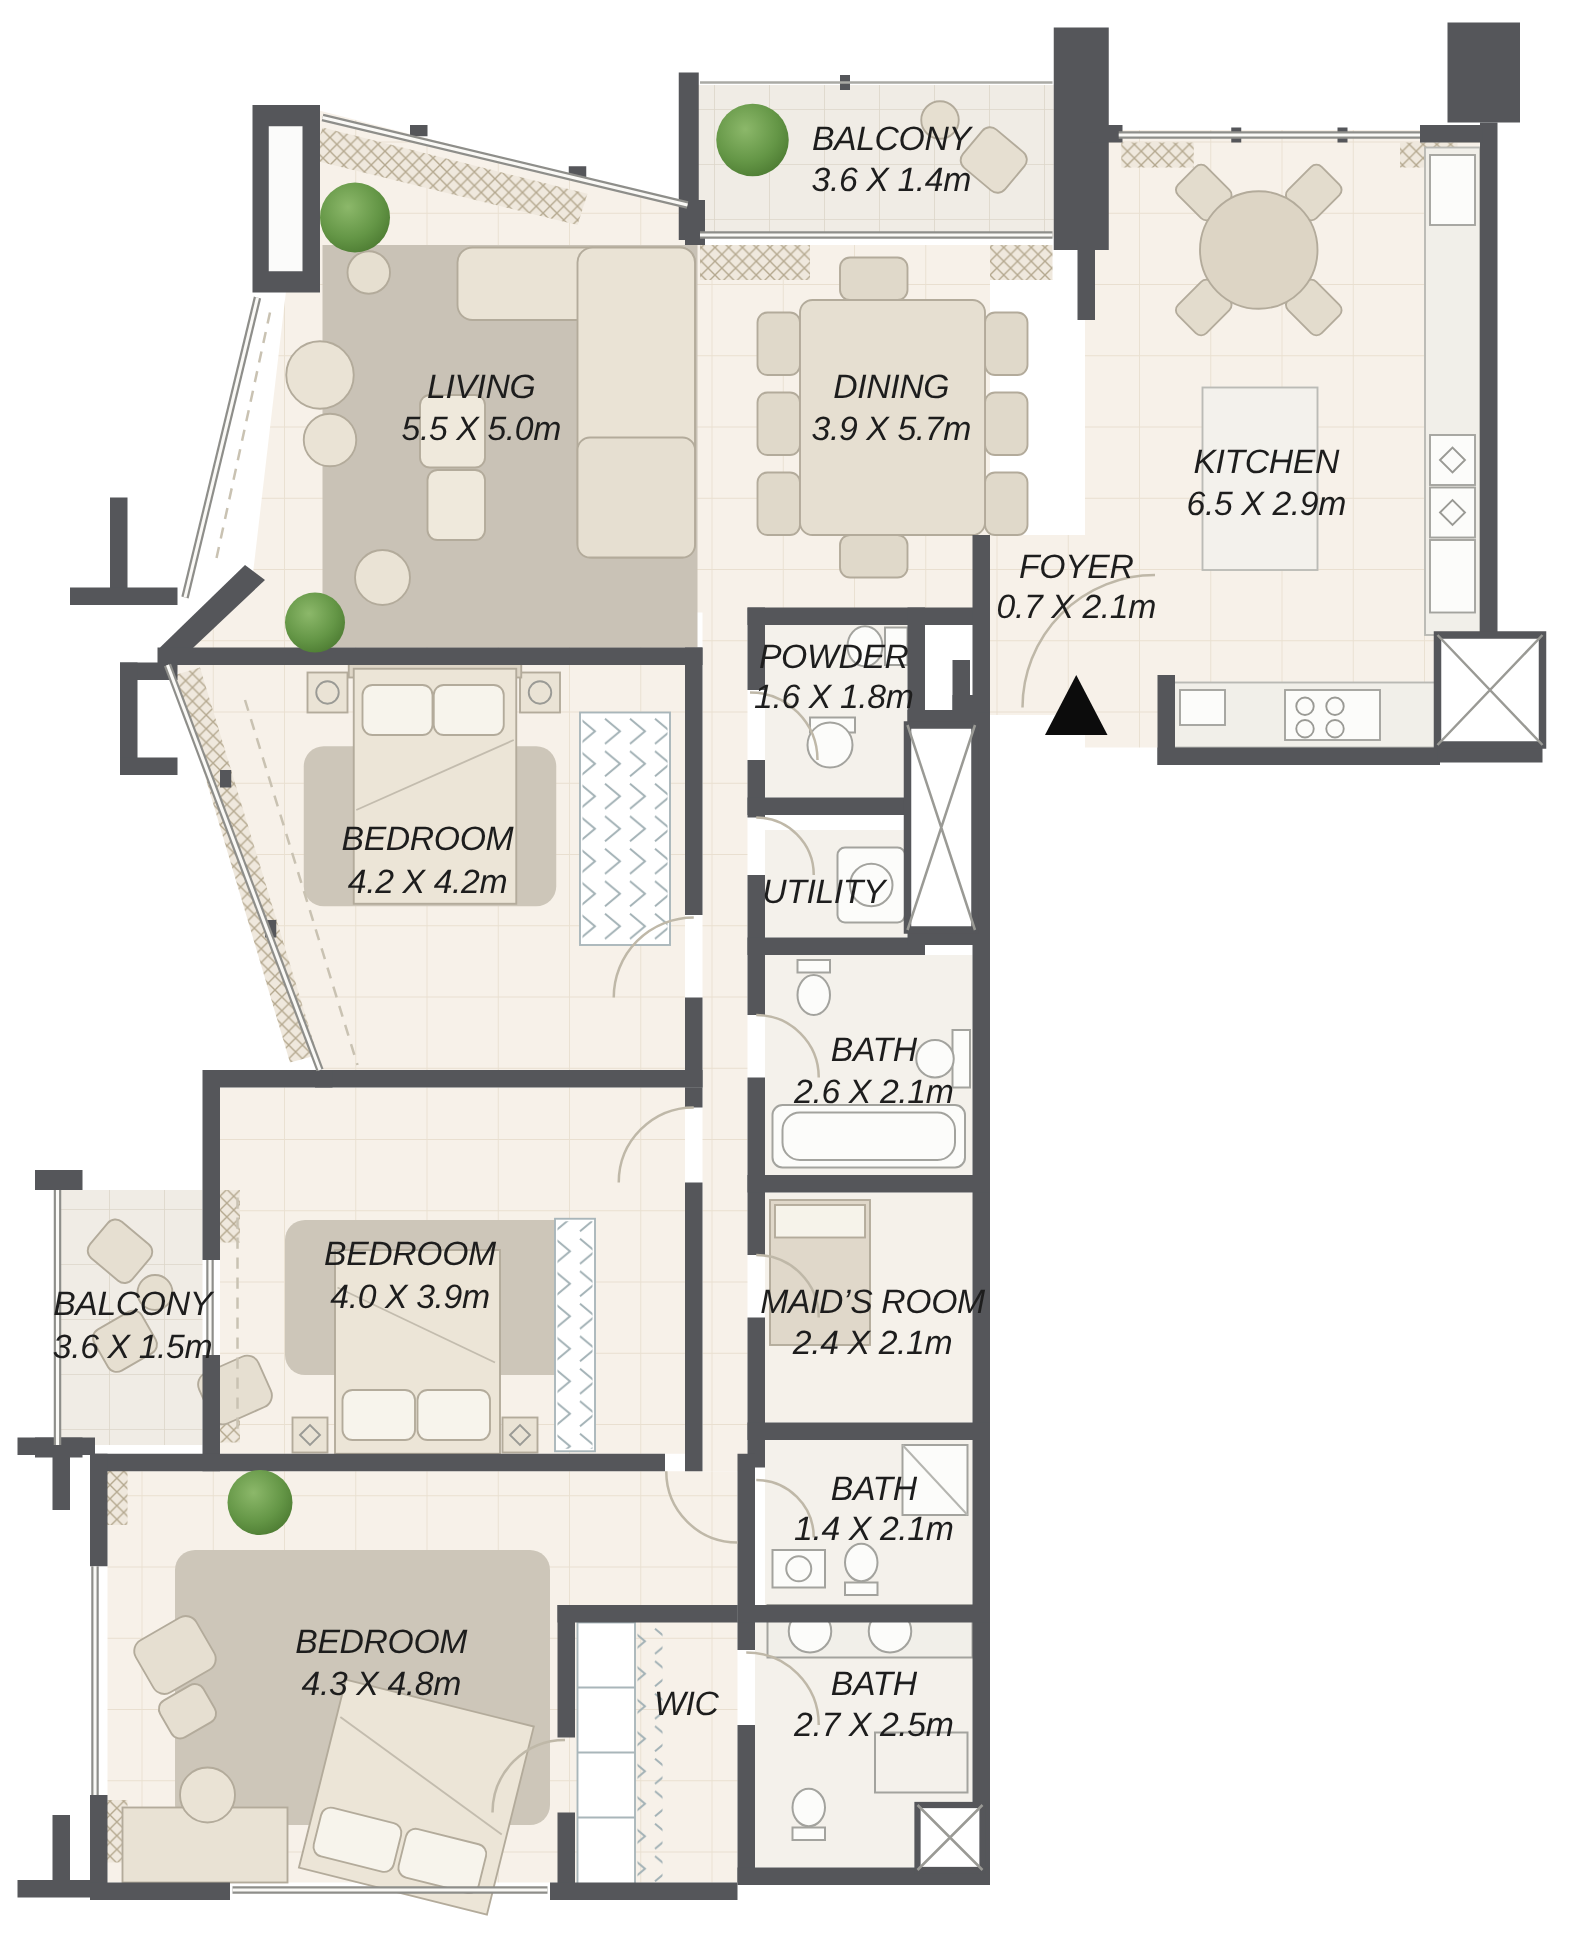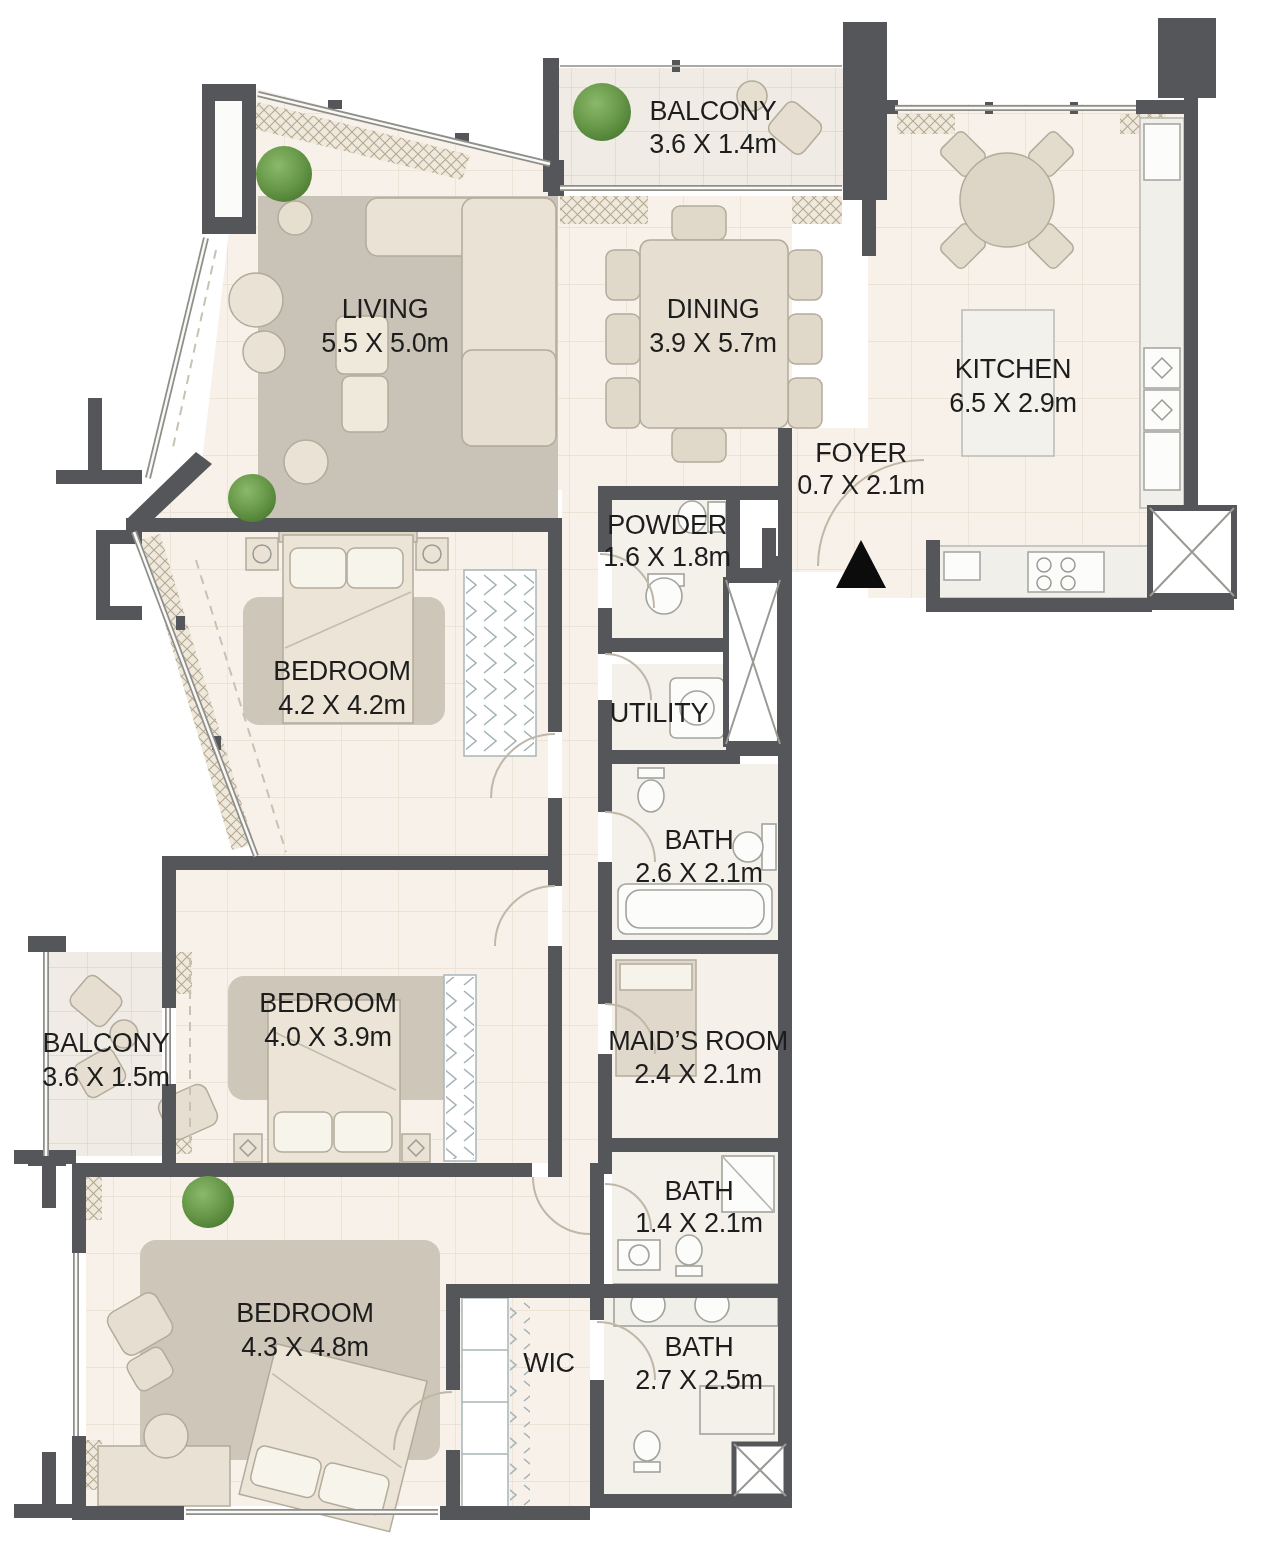--- a/index.html
+++ b/index.html
@@ -1,16 +1,16 @@
 <!DOCTYPE html>
 <html><head>
 <meta charset="utf-8">
 <style>
   html,body{margin:0;padding:0;background:#ffffff;}
-  .stage{width:1265px;height:1557px;position:relative;background:#ffffff;}
+  .stage{width:1265px;height:1557px;position:relative;background:#ffffff;font-style:italic;}
   svg{display:block;}
   text{font-family:"Liberation Sans", sans-serif;fill:#1d1d1d;letter-spacing:-0.3px;}
   .room-name{font-size:27px;}
   .room-dims{font-size:27px;}
 </style>
 </head>
 <body>
 
 <div class="stage">
 <svg viewBox="0 0 1265 1557" width="1265" height="1557">

